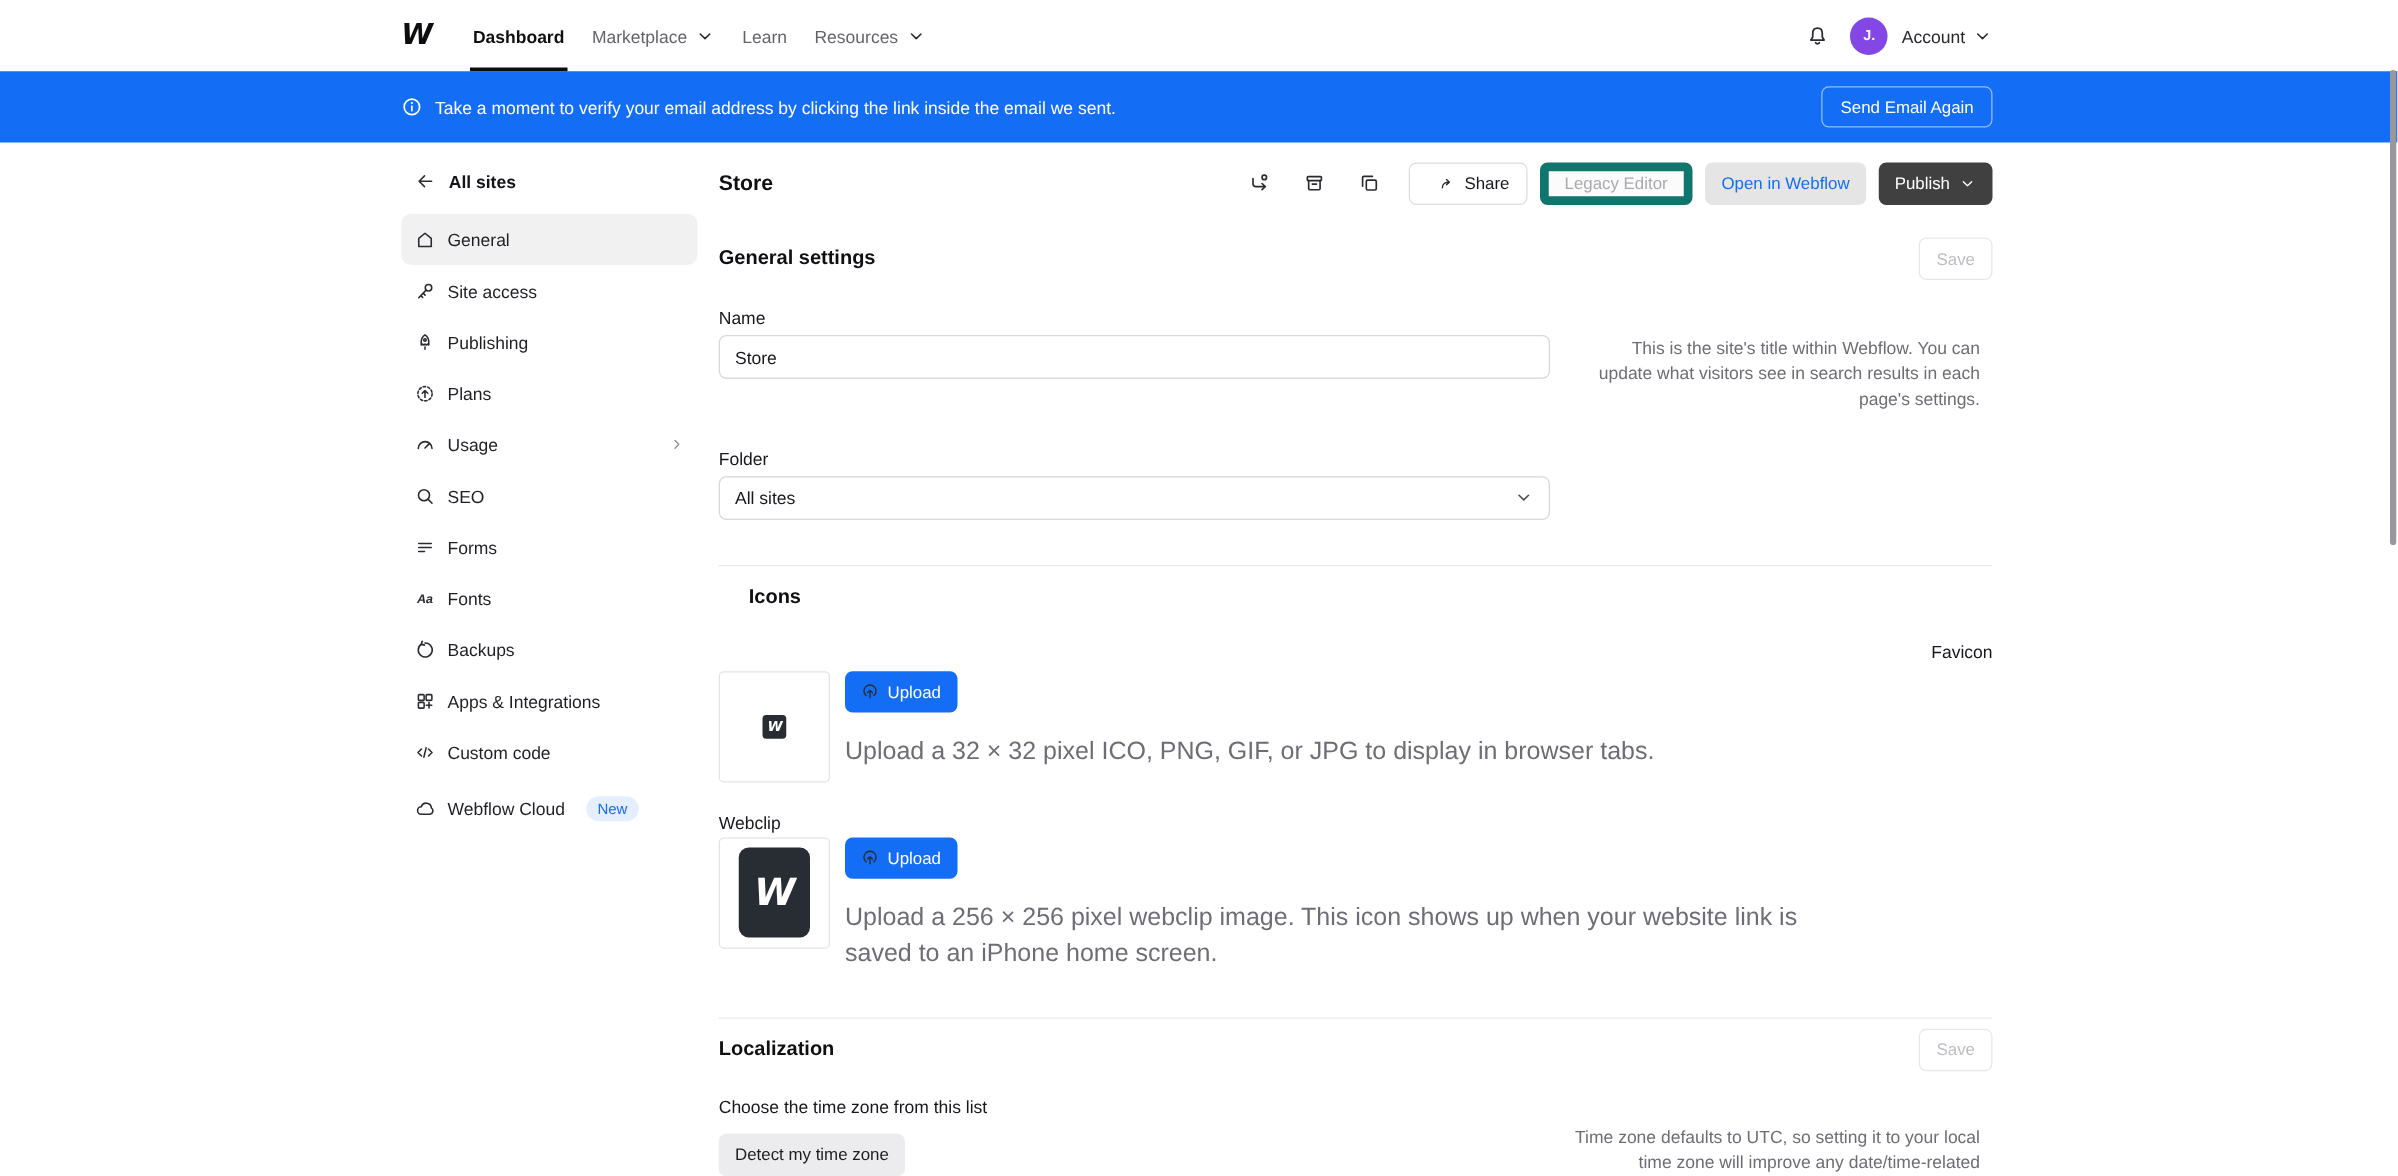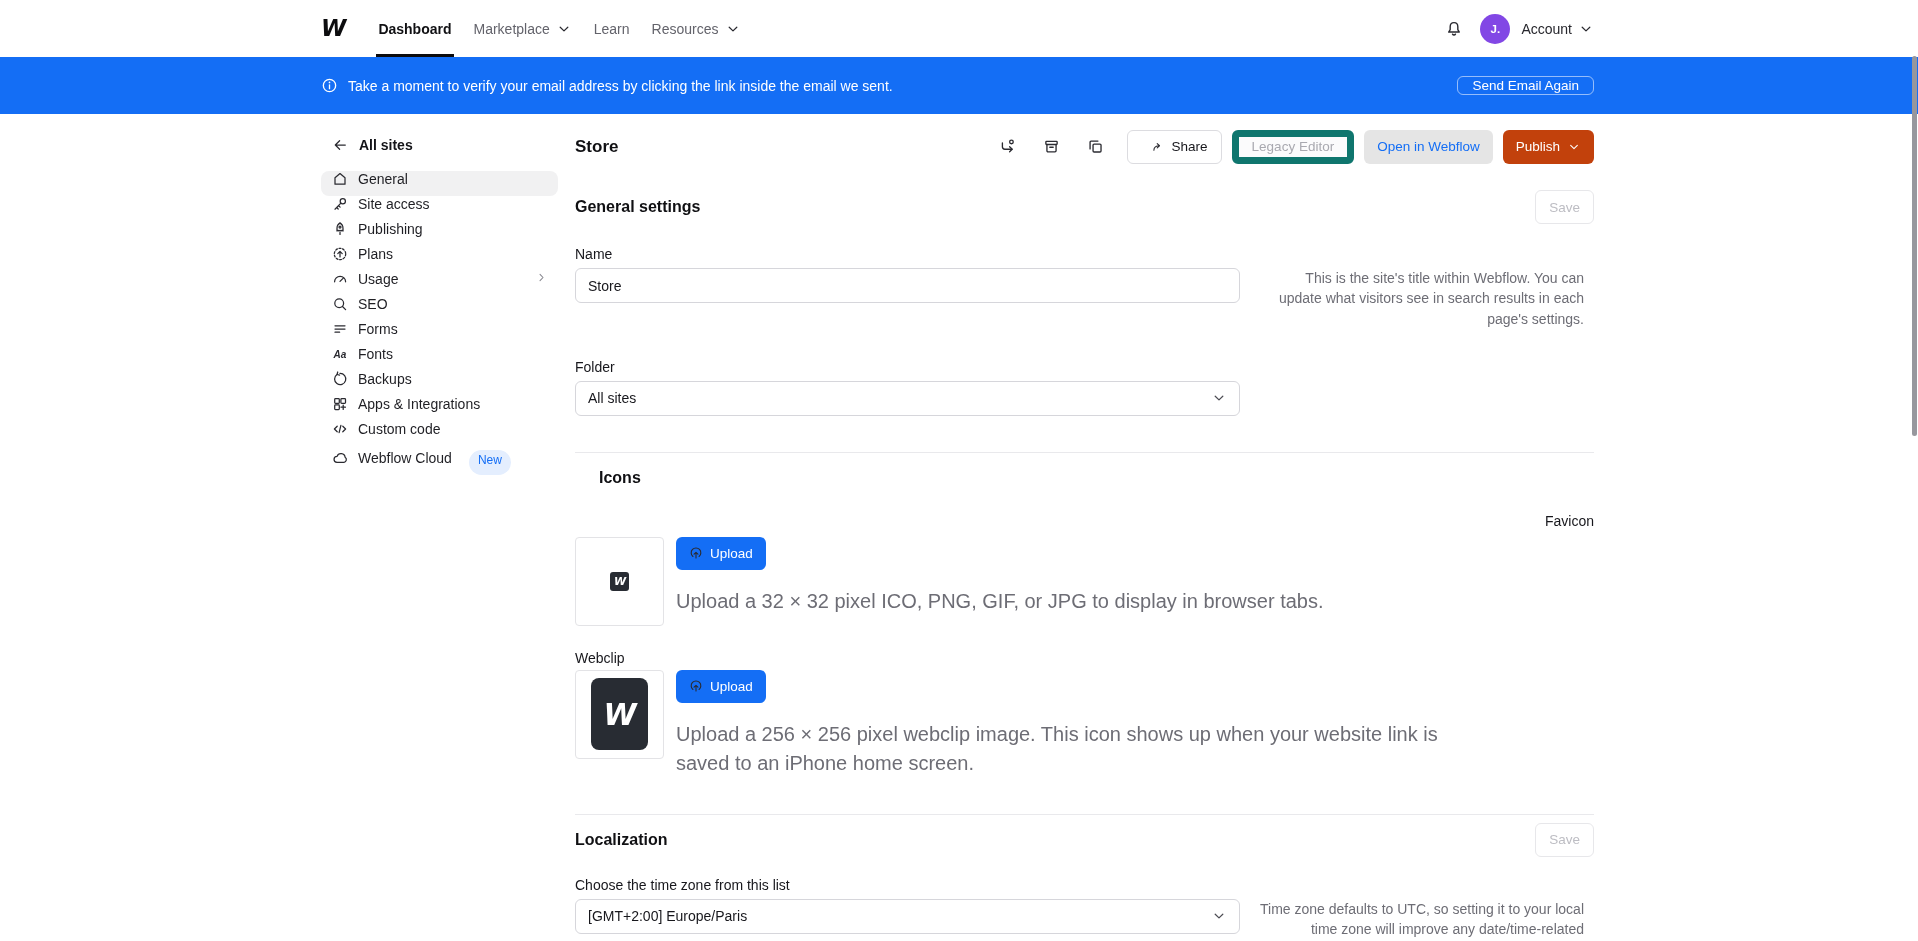--- a/index.html
+++ b/index.html
@@ -22,45 +22,45 @@
   .nav-right { margin-left:auto; display:flex; align-items:center; }
   .bellbtn { background:none; border:none; padding:0; color:#45454c; cursor:pointer; display:flex; }
   .avatar { width:30px; height:30px; border-radius:50%; background:#8247E5; color:#fff; font-size:11.5px; font-weight:700; display:flex; align-items:center; justify-content:center; margin-left:17px; cursor:pointer; }
   .account { display:flex; align-items:center; gap:6px; font-size:14px; color:#27272d; margin-left:11px; cursor:pointer; }
   .chev12 { width:12px; height:12px; color:#6d6d75; }
 
   
   .banner { height:57px; background:#146EF5; color:#fff; }
   .banner .inner { justify-content:space-between; }
   .banner-left { display:flex; align-items:center; gap:10px; font-size:14px; }
-  .banner-btn { background:transparent; border:1px solid rgba(255,255,255,.55); color:#fff; height:19px; padding:0 14px; border-radius:6px; font-size:13.5px; font-family:inherit; cursor:pointer; }
+  .banner-btn { background:transparent; border:1px solid rgba(255,255,255,.55); color:#fff; height:33px; padding:0 14px; border-radius:6px; font-size:13.5px; font-family:inherit; cursor:pointer; }
 
   
   .layout { display:flex; margin-left:321px; margin-right:324px; }
   .sidebar { width:237px; flex:none; }
   .back-row { margin:17px 0 12px; padding-left:11px; height:28px; display:flex; align-items:center; gap:11px; font-size:14px; font-weight:700; color:#141418; cursor:pointer; }
-  .sb-item { height:25px; display:flex; gap:10px; padding:0 10px 0 11px; border-radius:8px; font-size:14px; color:#1f1f24; cursor:pointer; }
+  .sb-item { height:41px; display:flex; align-items:center; gap:10px; padding:0 10px 0 11px; border-radius:8px; font-size:14px; color:#1f1f24; cursor:pointer; }
   .sb-item.active { background:#f1f1f2; }
   .sb-item.cloud { margin-top:4px; }
   .ic { width:16px; height:16px; flex:none; color:#2a2a30; fill:none; stroke:currentColor; stroke-width:1.25; stroke-linecap:round; stroke-linejoin:round; }
   .chev-right { margin-left:auto; width:13px; height:13px; color:#85858d; }
   .badge { margin-left:7px; background:#e4eefe; color:#146EF5; font-size:12px; line-height:1; padding:4px 9px; border-radius:999px; }
 
   
   .content { flex:1; margin-left:17px; min-width:0; }
   .main-header { margin-top:15px; height:35px; display:flex; align-items:center; }
   h1 { margin:0; font-size:17px; font-weight:700; color:#101013; }
   .hdr-actions { margin-left:auto; display:flex; align-items:center; gap:10px; }
   .iconbtn { width:26px; height:26px; background:none; border:none; padding:0; display:flex; align-items:center; justify-content:center; color:#54545b; cursor:pointer; margin-right:8px; }
   .iconbtn .ic { width:17px; height:17px; }
   .btn { height:34px; padding:0 13px; border-radius:6px; font-size:13.5px; display:inline-flex; align-items:center; gap:7px; border:none; cursor:pointer; font-family:inherit; white-space:nowrap; }
   .btn-outline { background:#fff; border:1px solid #dcdce0; color:#17171c;padding-left:23px; }
   .btn-disabled { background:#fbfbfc; border:7px solid #0f766e; color:#a9a9b0; cursor:default; }
   .btn-soft { background:#e5e5e5; color:#146EF5; }
-  .btn-primary { background:#c2410c; color:#fff; }
+  .btn-primary { background:#404040; color:#fff; }
   .btn-save { background:#fff; border:1px solid #e7e7ea; color:#bdbdc3; cursor:default; }
   .btn-upload { background:#146EF5; color:#fff; height:33px; }
   .btn-detect { background:#ececee; color:#1c1c21; margin-top:8px; }
   .btn .ic { width:14px; height:14px; }
 
   .section-head { display:flex; align-items:center; justify-content:space-between; height:34px; }
   h2 { margin:0; font-size:16px; font-weight:700; color:#101013; }
   .mt-general { margin-top:26px; }
   .mt-local { margin-top:8px; }
   .label { margin-top:22px; font-size:14px; color:#17171c; }
@@ -425,26 +425,20 @@
     <hr class="div">
 
     <div class="section-head mt-local">
       <h2>Localization</h2>
       <button class="btn btn-save">Save</button>
     </div>
 
     <div class="label label-tz">Choose the time zone from this list</div>
     <div class="row">
       <div class="ctrl">
-        <div class="select">
-          <span>[GMT+2:00] Europe/Paris</span>
-          <svg class="ic chev12">
-              <use href="#i-chevdown"></use>
-            </svg>
-        </div>
         <button class="btn btn-detect">Detect my time zone</button>
       </div>
       <div class="help">Time zone defaults to UTC, so setting it to your local time zone will improve any date/time-related features of your dynamic content, including relative date filtering. It will also update any date/time-related elements of your existing dynamic content.</div>
     </div>
   </main>
 </div>
 
 <div class="scroll-thumb"></div>
 
 </body></html>

